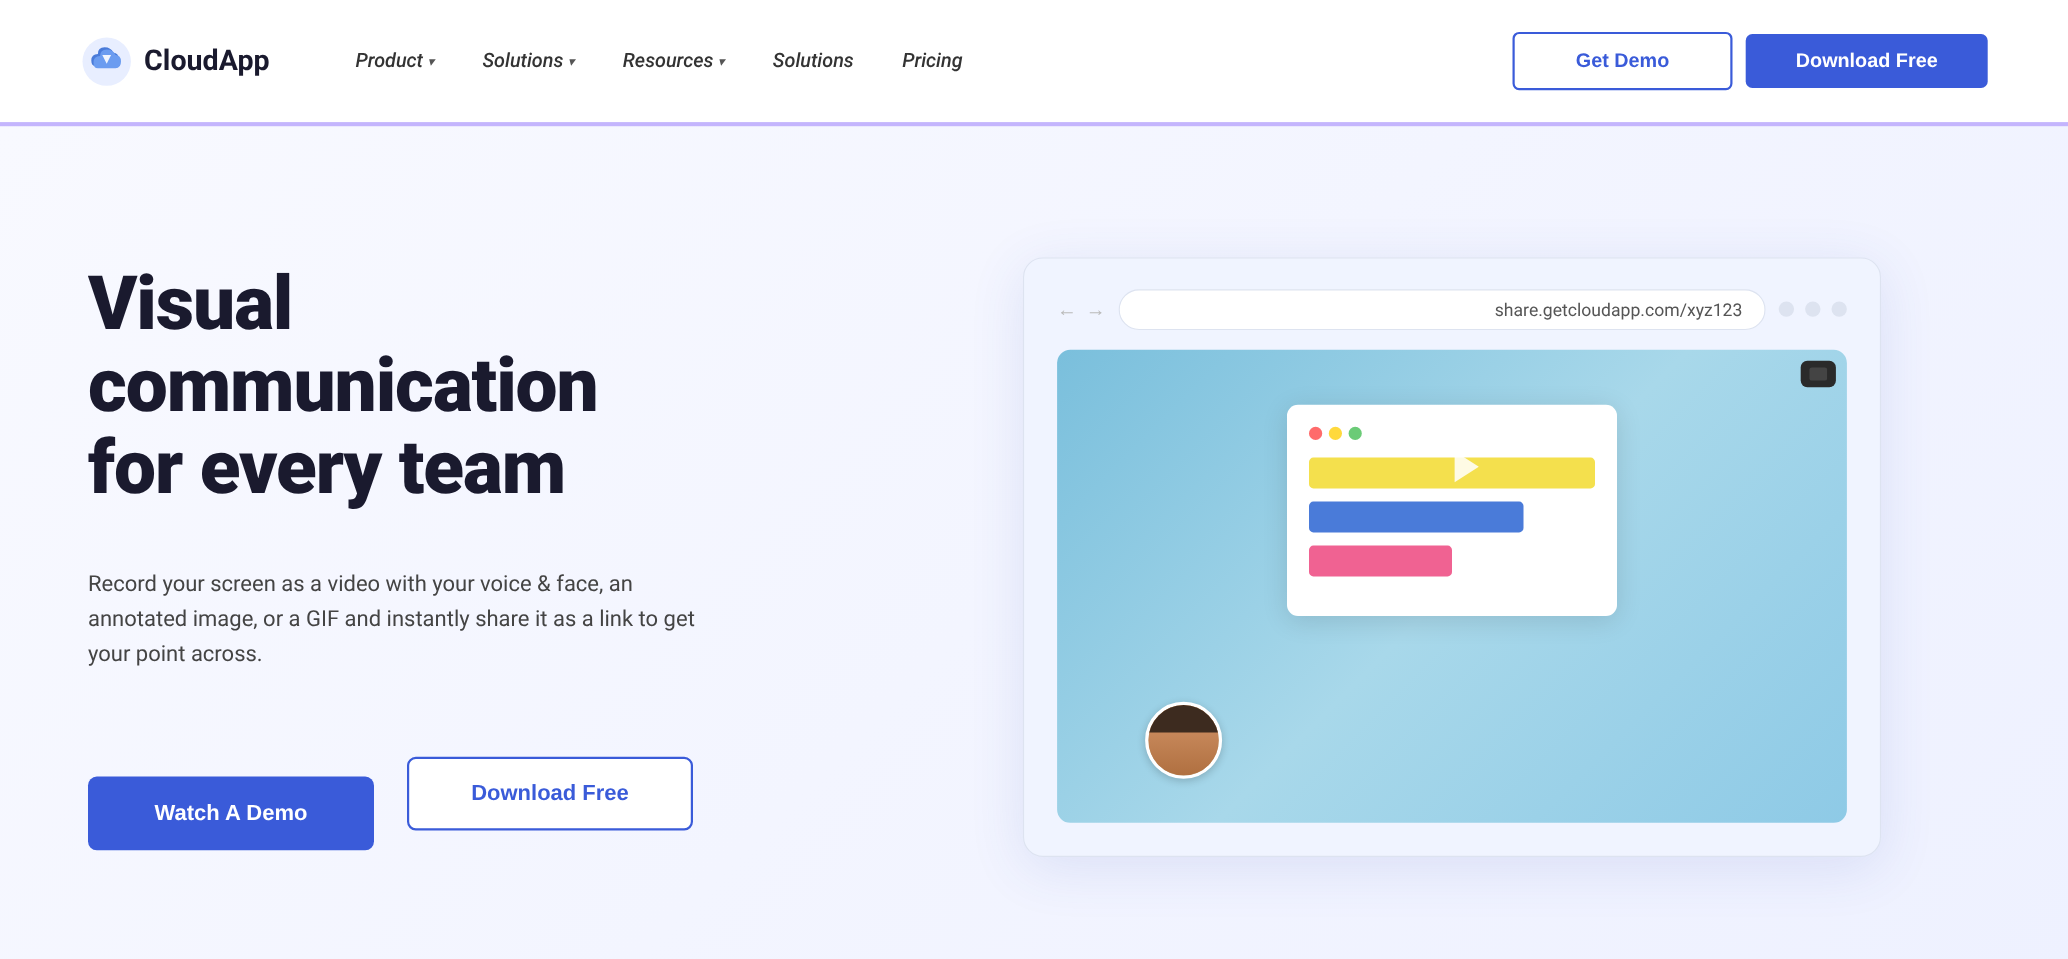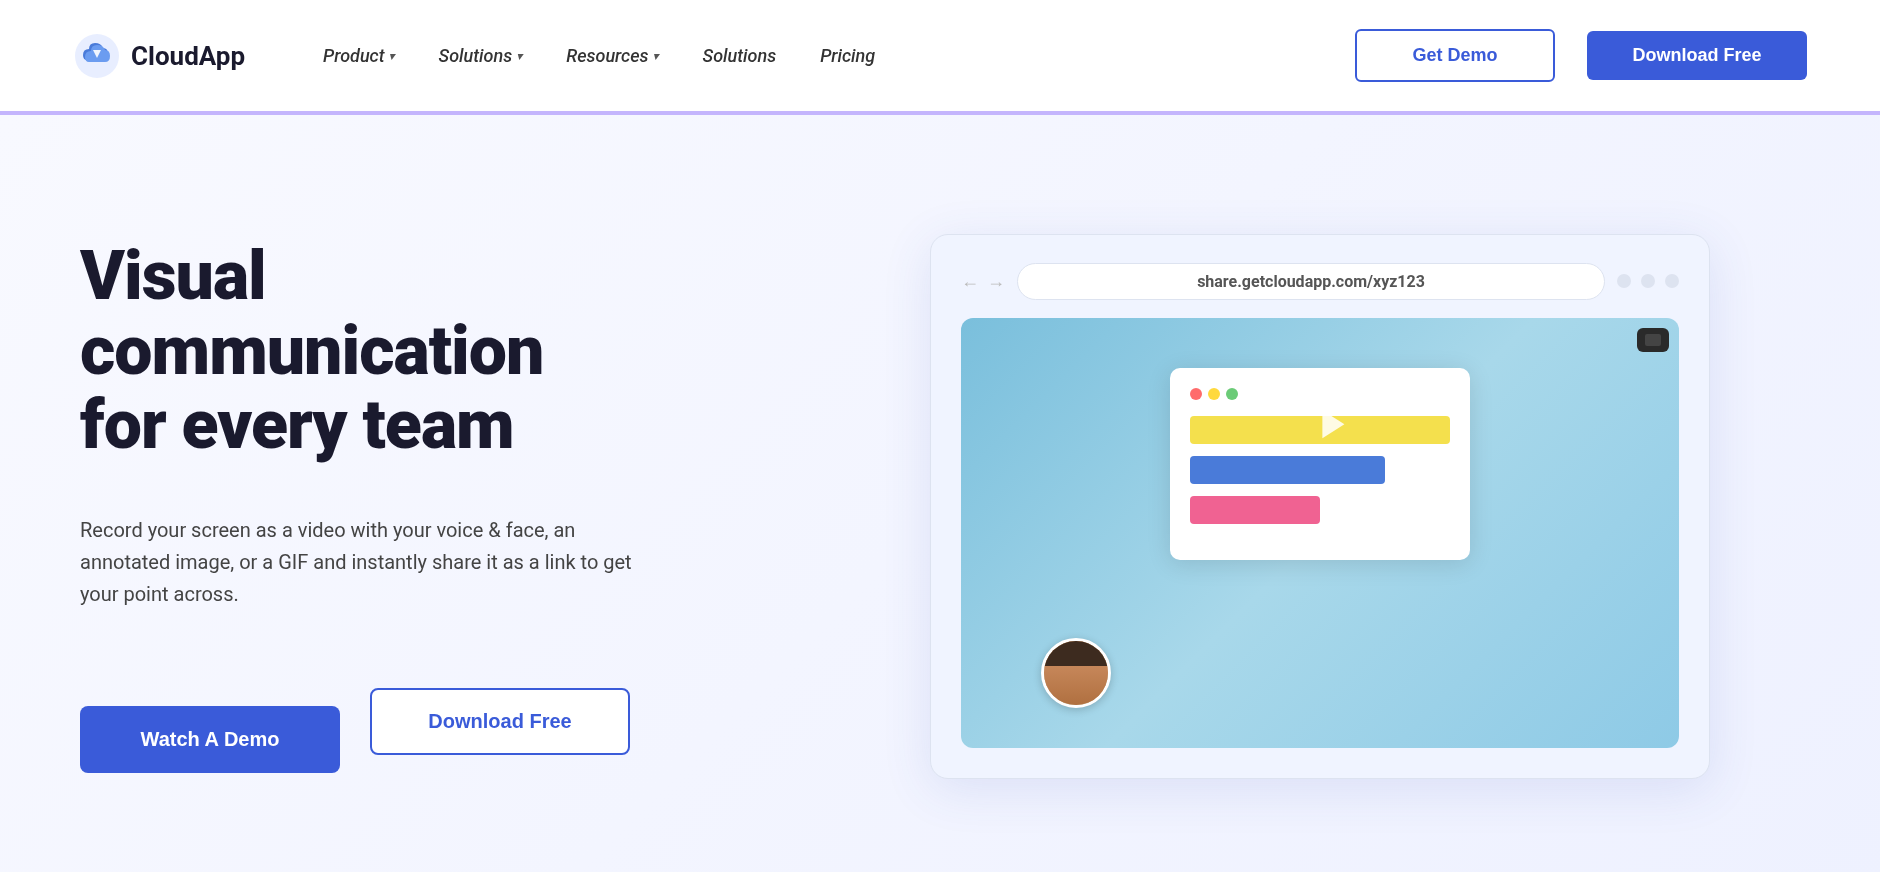--- a/index.html
+++ b/index.html
@@ -66,21 +66,21 @@
     }
 
     .nav-chevron {
       font-size: 12px;
       color: #555;
     }
 
     .nav-actions {
       display: flex;
       align-items: center;
-      gap: 32px;
+      gap: 12px;
     }
 
     .btn-get-demo {
       padding: 14px 40px;
       border: 2px solid #3a5bd9;
       background: #fff;
       color: #3a5bd9;
       font-size: 18px;
       font-weight: 600;
       border-radius: 6px;
@@ -208,22 +208,21 @@
     }
 
     .browser-address-bar {
       flex: 1;
       background: #fff;
       border-radius: 20px;
       padding: 8px 20px;
       font-size: 16px;
       color: #555;
       border: 1px solid #dde3f0;
-      text-align: center;
-      font-weight: bold;
+      text-align: right;
     }
 
     .browser-controls {
       display: flex;
       gap: 10px;
       align-items: center;
     }
 
     .browser-dot {
       width: 14px;

